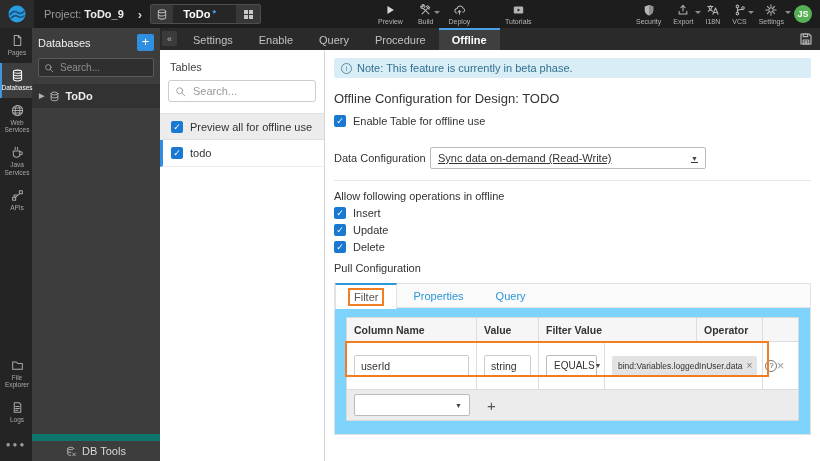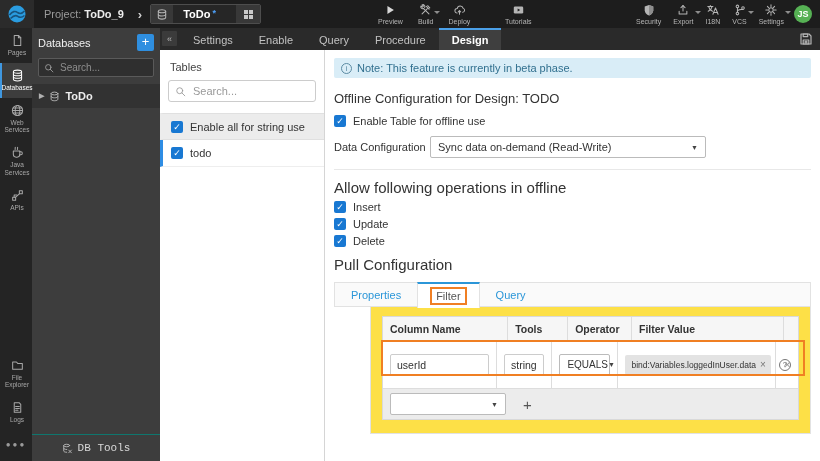--- a/index.html
+++ b/index.html
@@ -41,21 +41,21 @@
   
   .db-panel { position:absolute; left:32px; top:28px; width:128px; height:433px; background:#3d3d3d; z-index:8; }
   .db-header { display:flex; align-items:center; padding:6px 6px 4px; }
   .db-title { color:#f0f0f0; font-size:11px; flex:1; }
   .db-add { width:17px; height:17px; background:#2f8fe0; border-radius:2px; color:#fff; font-size:13px; line-height:16px; text-align:center; }
   .db-search { margin:3px 6px 7px; height:19px; background:#2f2f2f; border:1px solid #5a5a5a; border-radius:2px; display:flex; align-items:center; padding:0 5px; gap:4px; }
   .db-search input { background:transparent; border:none; outline:none; color:#bdbdbd; font-size:10px; width:85px; font-family:inherit; }
   .db-search input::placeholder { color:#8e8e8e; }
   .db-item { height:24px; background:#323232; display:flex; align-items:center; gap:5px; padding:0 7px; color:#ededed; font-size:11px; font-weight:bold; }
   .tree-caret { color:#b0b0b0; font-size:7px; }
-  .db-footer { position:absolute; bottom:0; left:0; right:0; height:27px; border-top:1px solid #0f766e; display:flex; align-items:center; justify-content:center; gap:5px; color:#d8d8d8; font-size:11px;font-family:Liberation Mono, monospace; }
+  .db-footer { position:absolute; bottom:0; left:0; right:0; height:27px; border-top:7px solid #0f766e; display:flex; align-items:center; justify-content:center; gap:5px; color:#d8d8d8; font-size:11px; }
 
   
   .tabbar { position:absolute; left:160px; top:28px; width:660px; height:22px; background:#2a2a2a; display:flex; align-items:stretch; z-index:8; }
   .collapse-btn { width:15px; height:15px; margin:3px 3px 0 2px; background:#3b3b3b; color:#b8b8b8; font-size:9px; display:flex; align-items:center; justify-content:center; border-radius:1px; }
   .tab { padding:0 13px; display:flex; align-items:center; color:#c2c2c2; font-size:11px; border-top:2px solid transparent; }
   .tab.active { background:#3f3f3f; border-top-color:#4ba0e8; color:#fff; font-weight:bold; }
   .tab-save { position:absolute; right:7px; top:4px; }
 
   
   .tables-panel { position:absolute; left:160px; top:50px; width:165px; height:411px; background:#fff; border-right:1px solid #d5d5d5; z-index:7; }
@@ -69,34 +69,34 @@
 
   .checkbox { width:12px; height:12px; background:#1878d2; border-radius:2px; color:#fff; font-size:9px; line-height:12px; text-align:center; flex:none; }
 
   
   .main { position:absolute; left:325px; top:50px; width:495px; height:411px; background:#fff; padding:8px 9px; z-index:6; }
   .note { background:#d9edf7; color:#31708f; font-size:11px; height:20px; display:flex; align-items:center; gap:5px; padding:0 7px; border-radius:2px; }
   .info-icon { width:11px; height:11px; border:1px solid #5b8ba3; border-radius:50%; font-size:8px; line-height:10px; text-align:center; color:#5b8ba3; flex:none; }
   .heading { font-size:13px; color:#333; margin-top:13px; }
   .cb-row { display:flex; align-items:center; gap:7px; margin-top:9px; font-size:11px; color:#333; }
   .cb-row.op { margin-top:5px; }
-  .dc-row { display:flex; align-items:center; margin-top:9px; font-size:11px; color:#333; }
+  .dc-row { display:flex; align-items:center; margin-top:20px; font-size:11px; color:#333; }
   .dc-label { width:96px; }
   .select { border:1px solid #bbb; border-radius:2px; height:22px; display:flex; align-items:center; justify-content:space-between; padding:0 7px; font-size:11px; color:#333; background:#fff; }
-  .dc-select { width:276px; }
+  .dc-select { width:276px;text-decoration:underline; }
   .caret { font-size:7px; color:#444; }
   .divider { border-top:1px solid #e8e8e8; margin-top:11px; }
-  .sec-label { font-size:15px; color:#333; margin-top:9px; }
+  .sec-label { font-size:11px; color:#333; margin-top:9px; }
 
   .subtabs { margin-top:9px; display:flex; background:#fafafa; border:1px solid #e2e2e2; height:25px; align-items:stretch; }
   .subtab { padding:0 16px; display:flex; align-items:center; font-size:11px; color:#2b96d8; }
   .subtab.active { background:#fff; border-top:2px solid #2b96d8; border-left:1px solid #e2e2e2; border-right:1px solid #e2e2e2; color:#555; position:relative; top:-1px; height:26px; }
   .annot-word { border:2px solid #f07f23; padding:1px 4px; margin:0 -4px; }
 
-  .pull-body { border:1px solid #e2e2e2; border-top:none; background:#fde047; padding:9px 11px 13px;margin-left:36px; }
+  .pull-body { border:1px solid #e2e2e2; border-top:none; background:#7dd3fc; padding:9px 11px 13px; }
   .ft { border:1px solid #d9d9d9; background:#fff; position:relative; }
   .ft-row { display:flex; align-items:center; }
   .ft-head { height:24px; background:#f6f6f6; border-bottom:1px solid #ddd; font-weight:bold; font-size:10.5px; color:#333; }
   .ft-data { height:48px; border-bottom:1px solid #ddd; font-size:11px;justify-content:center; }
   .ft-foot { height:30px; background:#ececec; }
   .ft-cell { border-right:1px solid #ddd; padding:0 7px; display:flex; align-items:center; height:100%; gap:4px; }
   .c1 { width:130px; } .c2 { width:62px; } .c3 { width:66px; } .c4 { width:158px; } .c5 { flex:1; justify-content:center; border-right:none; }
   .ft-foot .ft-cell { border-right:none; }
   .cell-input { width:100%; height:22px; border:1px solid #ccc; border-radius:2px; padding:0 6px; font-size:10.5px; color:#333; font-family:inherit; outline:none; }
   .op-select { width:100%; height:22px; }
@@ -324,21 +324,21 @@
     <span>DB Tools</span>
   </div>
 </div>
 
 <div class="tabbar">
   <div class="collapse-btn">«</div>
   <div class="tab">Settings</div>
   <div class="tab">Enable</div>
   <div class="tab">Query</div>
   <div class="tab">Procedure</div>
-  <div class="tab active">Design</div>
+  <div class="tab active">Offline</div>
   <div class="tab-save">
     <svg width="14" height="14" viewBox="0 0 14 14" class="ic">
       <path d="M2 2h8l2 2v8H2z"></path>
         <rect x="4.2" y="8" width="5.6" height="4"></rect>
         <rect x="4.2" y="2" width="4.5" height="2.6"></rect>
         <circle cx="7" cy="10" r="1"></circle>
     </svg>
   </div>
 </div>
 
@@ -346,21 +346,21 @@
   <div class="tables-title">Tables</div>
   <div class="tables-search">
     <svg width="11" height="11" viewBox="0 0 14 14" class="icd" style="stroke:#999">
       <circle cx="6" cy="6" r="3.8"></circle>
         <path d="M8.8 8.8 12.5 12.5"></path>
     </svg>
     <input placeholder="Search..." style="">
   </div>
   <div class="trow head">
     <span class="checkbox">✓</span>
-    <span>Enable all for string use</span>
+    <span>Preview all for offline use</span>
   </div>
   <div class="trow sel">
     <span class="checkbox">✓</span>
     <span>todo</span>
   </div>
 </div>
 
 <div class="main">
   <div class="note">
     <span class="info-icon">i</span>
@@ -394,34 +394,34 @@
     <span>Update</span>
   </div>
   <div class="cb-row op">
     <span class="checkbox">✓</span>
     <span>Delete</span>
   </div>
 
   <div class="sec-label">Pull Configuration</div>
 
   <div class="subtabs">
-    <div class="subtab">Properties</div>
     <div class="subtab active">
       <span class="annot-word">Filter</span>
     </div>
+    <div class="subtab">Properties</div>
     <div class="subtab">Query</div>
   </div>
 
   <div class="pull-body">
     <div class="ft">
       <div class="ft-row ft-head">
         <div class="ft-cell c1">Column Name</div>
-        <div class="ft-cell c2">Tools</div>
+        <div class="ft-cell c2">Value</div>
+        <div class="ft-cell c4">Filter Value</div>
         <div class="ft-cell c3">Operator</div>
-        <div class="ft-cell c4">Filter Value</div>
         <div class="ft-cell c5"></div>
       </div>
 
       <div class="ft-row ft-data">
         <div class="ft-cell c1">
           <input class="cell-input" value="userId" style="">
         </div>
         <div class="ft-cell c2">
           <input class="cell-input" value="string" style="">
         </div>

